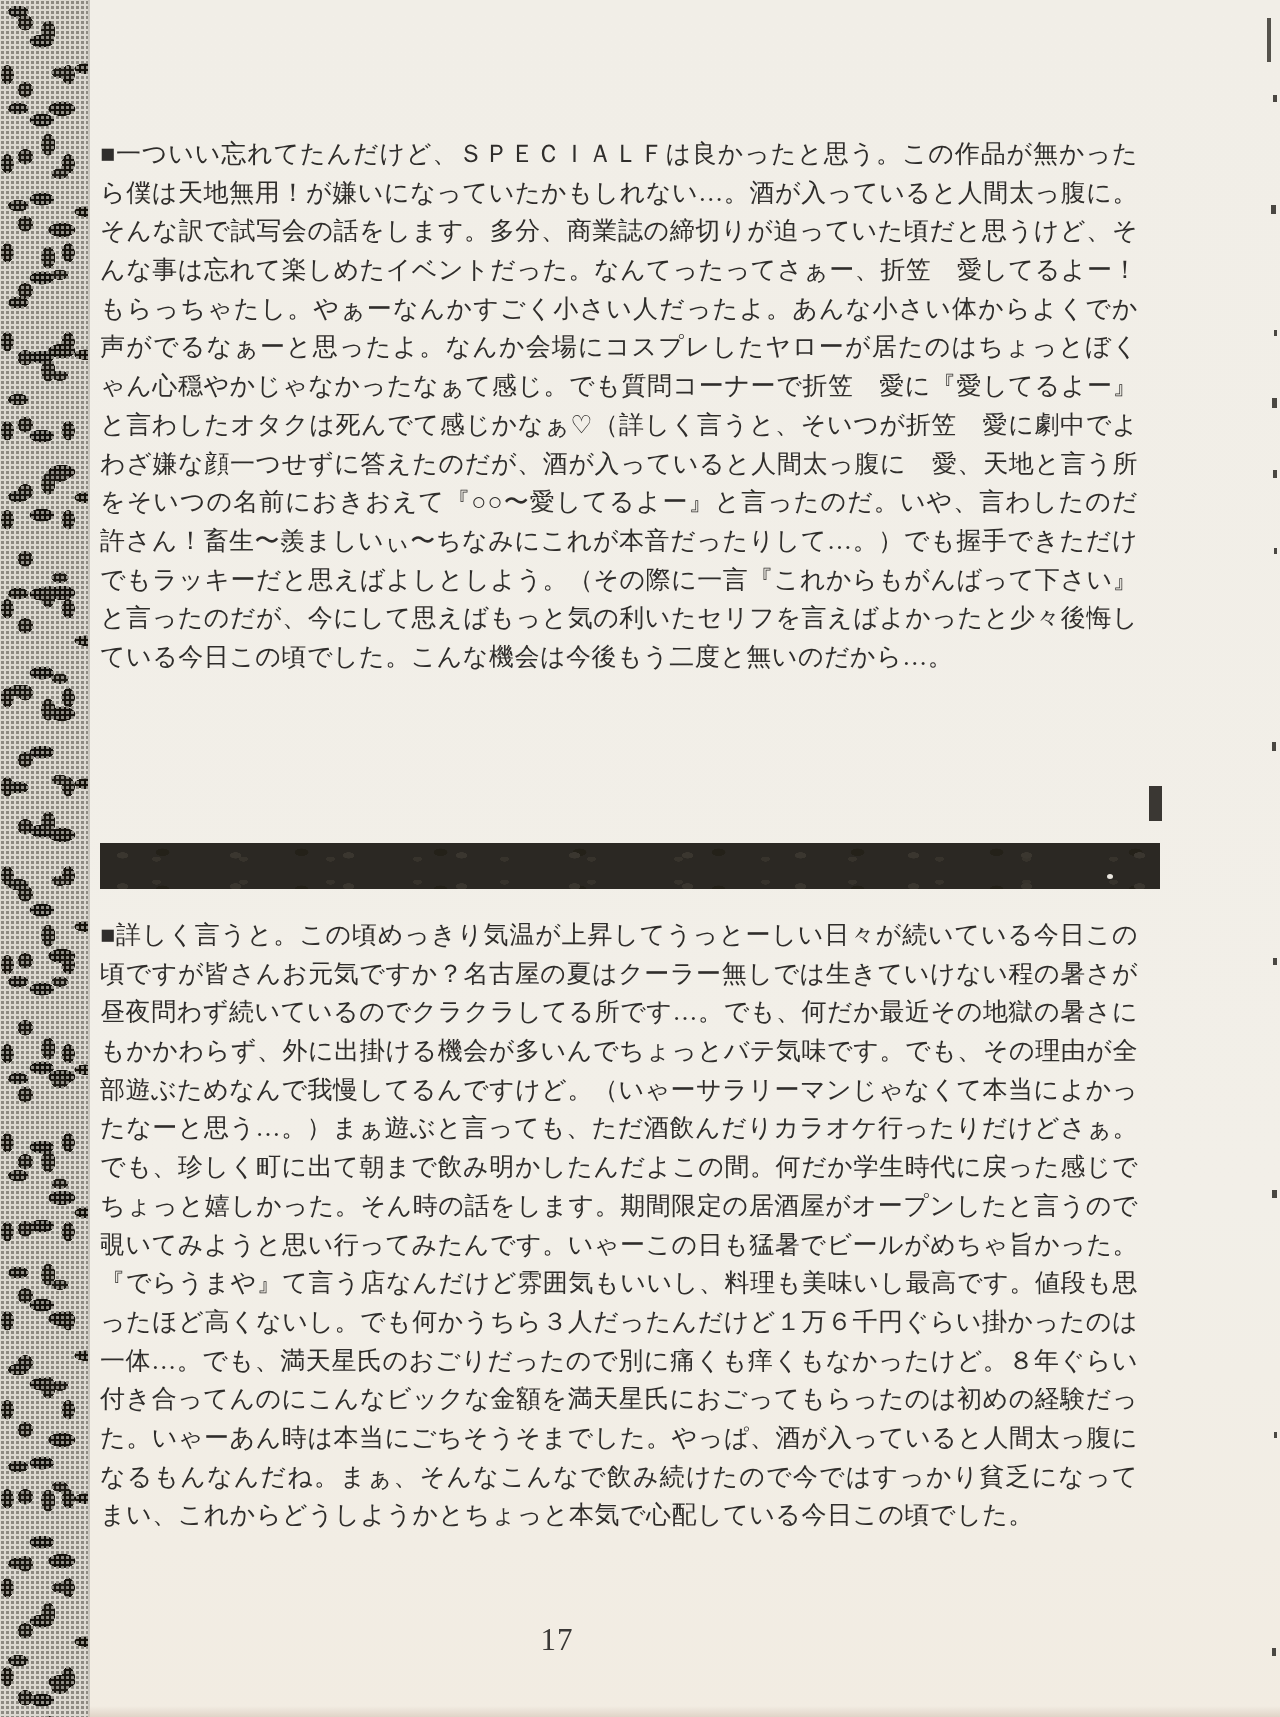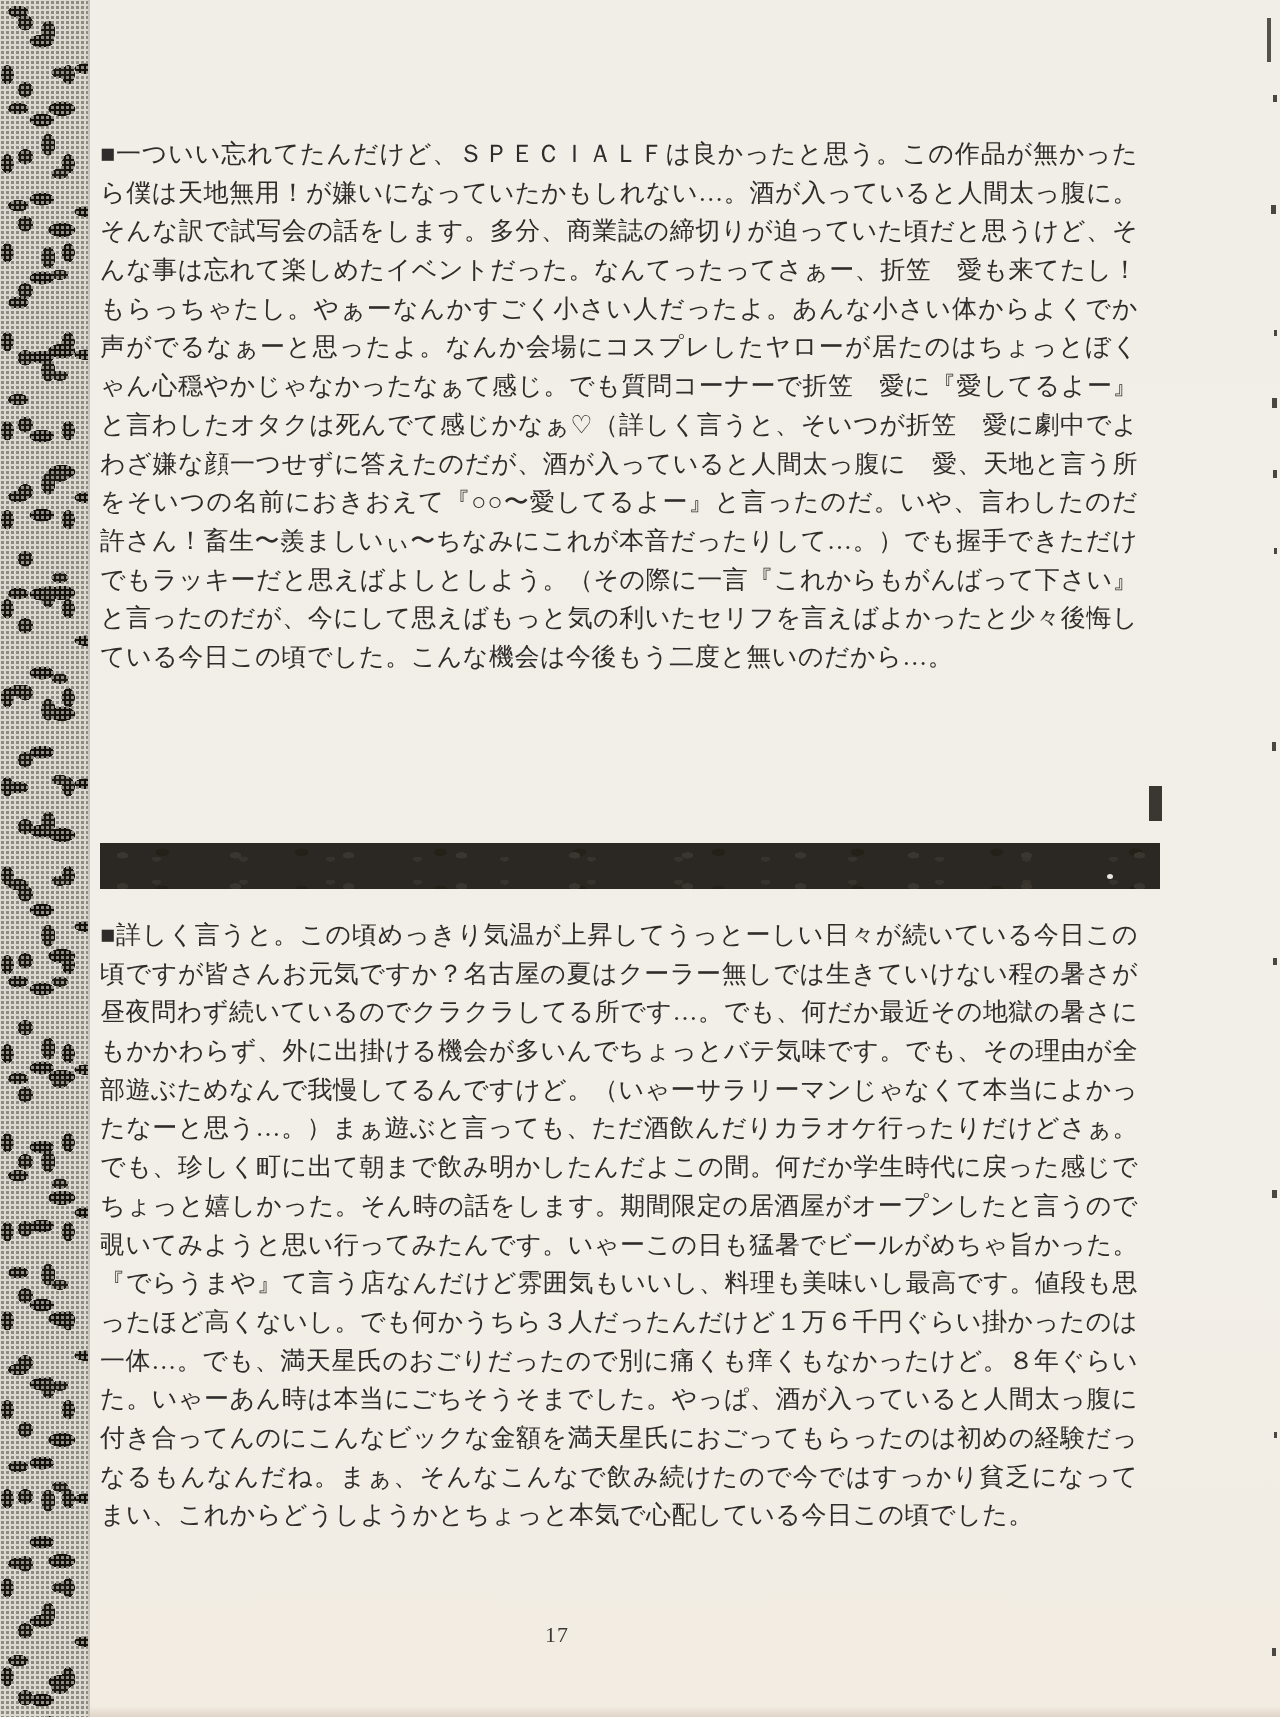--- a/index.html
+++ b/index.html
@@ -93,21 +93,21 @@
     border-radius: 50%;
     background: #e9e6df;
   }
   
   .page-number {
     position: absolute;
     left: 527px;
     top: 1622px;
     width: 60px;
     text-align: center;
-    font-size: 22px;
+    font-size: 31px;
     color: #3a3836;
     letter-spacing: 1px;
   }
   
   .artifact {
     position: absolute;
     background: #4a4742;
   }
   .a-line   { left: 1267px; top: 18px;   width: 4px; height: 44px; background:#55524c; }
   .a-blot   { left: 1149px; top: 786px;  width: 13px; height: 35px; background:#3a3733; }
@@ -136,21 +136,21 @@
 <body>
 
 <div class="page">
 
   <div class="left-texture"></div>
 
   <section class="paragraph paragraph-1">
       <div class="line">■一ついい忘れてたんだけど、ＳＰＥＣＩＡＬＦは良かったと思う。この作品が無かった</div>
       <div class="line">ら僕は天地無用！が嫌いになっていたかもしれない…。酒が入っていると人間太っ腹に。</div>
       <div class="line">そんな訳で試写会の話をします。多分、商業誌の締切りが迫っていた頃だと思うけど、そ</div>
-      <div class="line">んな事は忘れて楽しめたイベントだった。なんてったってさぁー、折笠　愛も来てたし！</div>
+      <div class="line">んな事は忘れて楽しめたイベントだった。なんてったってさぁー、折笠　愛してるよー！</div>
       <div class="line">もらっちゃたし。やぁーなんかすごく小さい人だったよ。あんな小さい体からよくでかい</div>
       <div class="line">声がでるなぁーと思ったよ。なんか会場にコスプレしたヤローが居たのはちょっとぼくち</div>
       <div class="line">ゃん心穏やかじゃなかったなぁて感じ。でも質問コーナーで折笠　愛に『愛してるよー』</div>
       <div class="line">と言わしたオタクは死んでて感じかなぁ♡（詳しく言うと、そいつが折笠　愛に劇中でよ</div>
       <div class="line">わざ嫌な顔一つせずに答えたのだが、酒が入っていると人間太っ腹に　愛、天地と言う所</div>
       <div class="line">をそいつの名前におきおえて『○○〜愛してるよー』と言ったのだ。いや、言わしたのだ</div>
       <div class="line">許さん！畜生〜羨ましいぃ〜ちなみにこれが本音だったりして…。）でも握手できただけ</div>
       <div class="line">でもラッキーだと思えばよしとしよう。（その際に一言『これからもがんばって下さい』</div>
       <div class="line">と言ったのだが、今にして思えばもっと気の利いたセリフを言えばよかったと少々後悔し</div>
       <div class="line line-last">ている今日この頃でした。こんな機会は今後もう二度と無いのだから…。</div>
@@ -166,22 +166,22 @@
       <div class="line">昼夜問わず続いているのでクラクラしてる所です…。でも、何だか最近その地獄の暑さに</div>
       <div class="line">もかかわらず、外に出掛ける機会が多いんでちょっとバテ気味です。でも、その理由が全</div>
       <div class="line">部遊ぶためなんで我慢してるんですけど。（いゃーサラリーマンじゃなくて本当によかっ</div>
       <div class="line">たなーと思う…。）まぁ遊ぶと言っても、ただ酒飲んだりカラオケ行ったりだけどさぁ。</div>
       <div class="line">でも、珍しく町に出て朝まで飲み明かしたんだよこの間。何だか学生時代に戻った感じで</div>
       <div class="line">ちょっと嬉しかった。そん時の話をします。期間限定の居酒屋がオープンしたと言うので</div>
       <div class="line">覗いてみようと思い行ってみたんです。いゃーこの日も猛暑でビールがめちゃ旨かった。</div>
       <div class="line">『でらうまや』て言う店なんだけど雰囲気もいいし、料理も美味いし最高です。値段も思</div>
       <div class="line">ったほど高くないし。でも何かうちら３人だったんだけど１万６千円ぐらい掛かったのは</div>
       <div class="line">一体…。でも、満天星氏のおごりだったので別に痛くも痒くもなかったけど。８年ぐらい</div>
+      <div class="line">付き合ってんのにこんなビックな金額を満天星氏におごってもらったのは初めの経験だっ</div>
       <div class="line">た。いゃーあん時は本当にごちそうそまでした。やっぱ、酒が入っていると人間太っ腹に</div>
-      <div class="line">付き合ってんのにこんなビックな金額を満天星氏におごってもらったのは初めの経験だっ</div>
       <div class="line">なるもんなんだね。まぁ、そんなこんなで飲み続けたので今ではすっかり貧乏になってし</div>
       <div class="line line-last">まい、これからどうしようかとちょっと本気で心配している今日この頃でした。</div>
     </section>
 
   <div class="page-number">17</div>
 
   <div class="artifact a-line"></div>
   <div class="artifact a-blot"></div>
   <div class="artifact a-m1"></div>
   <div class="artifact a-m2"></div>

